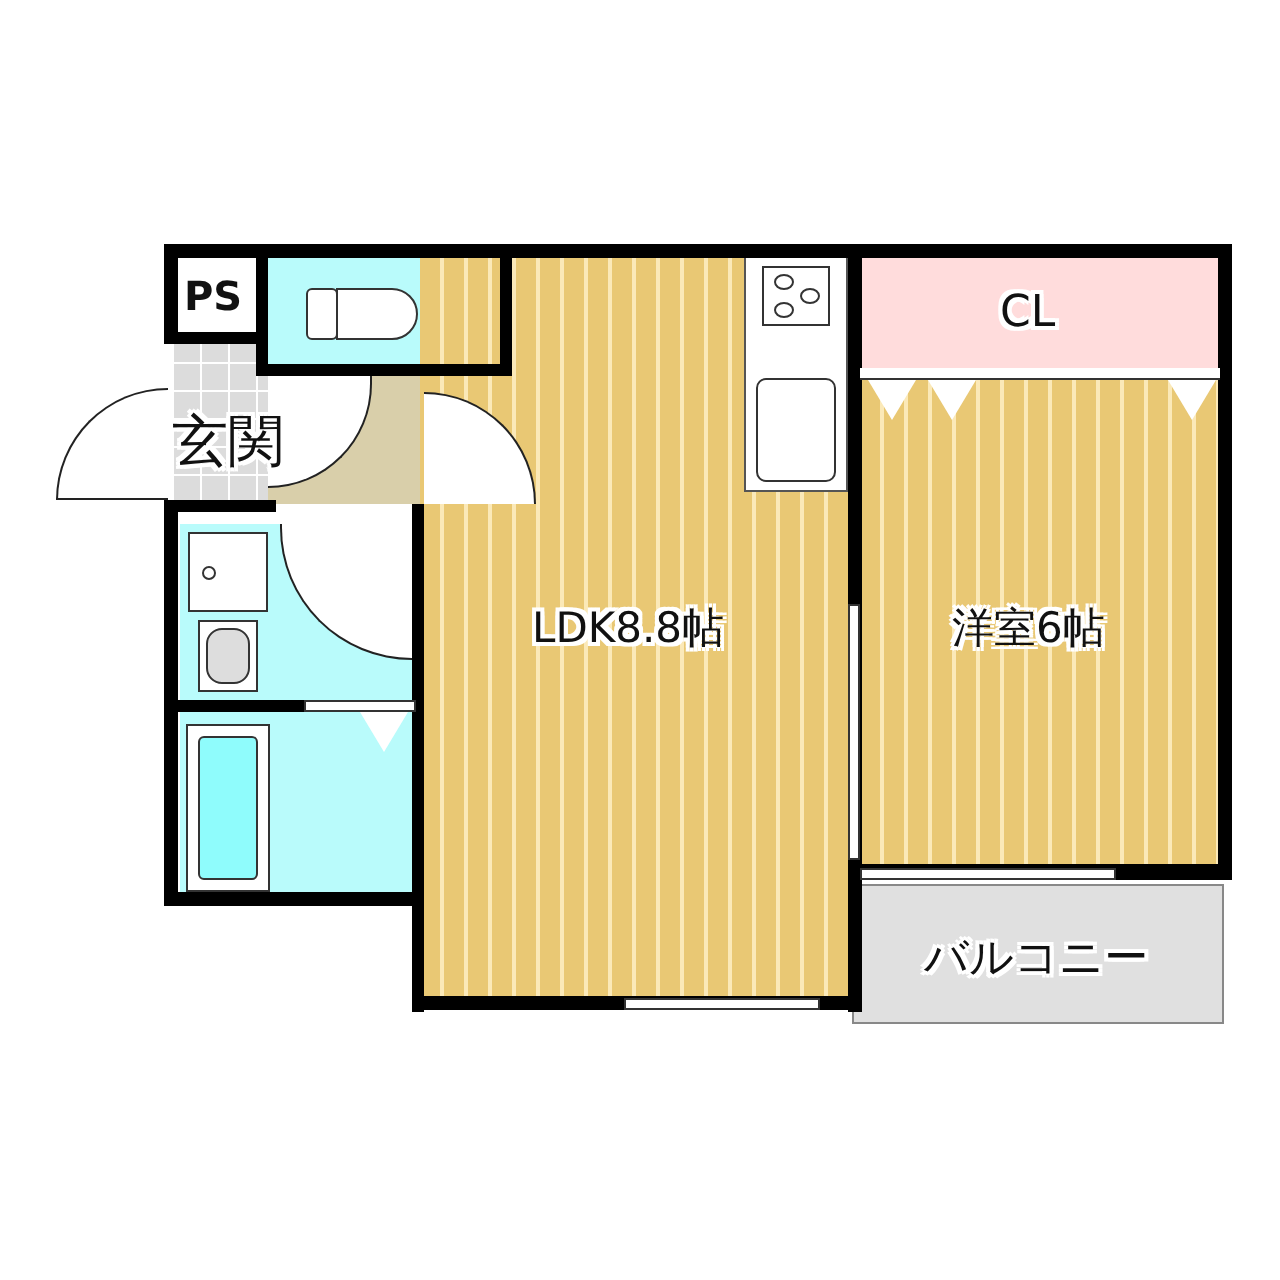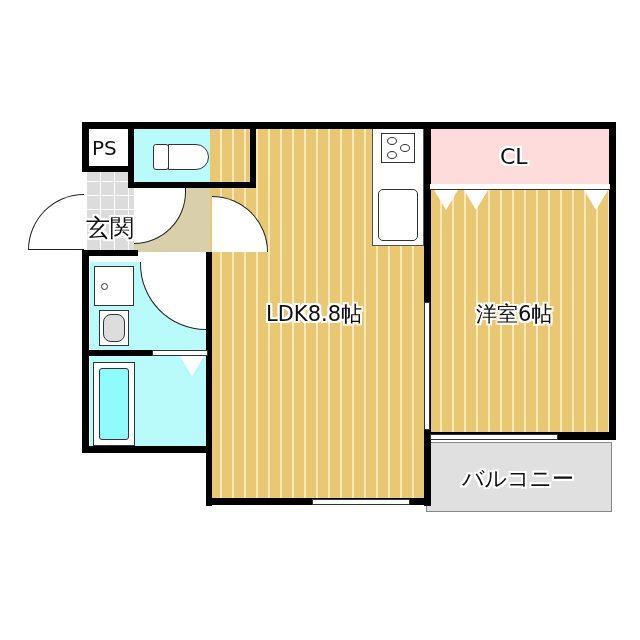--- a/index.html
+++ b/index.html
@@ -80,18 +80,18 @@
 <div class="abs" style="left:28px;top:194px;width:56px;height:56px;border:1px solid #222;border-radius:56px 0 0 0;border-right:none;background:#fff;"></div>
 <div class="abs" style="left:134px;top:188px;width:52px;height:56px;border:1px solid #222;border-radius:0 0 52px 0;border-left:none;border-top:none;background:#fff;"></div>
 <div class="abs" style="left:212px;top:196px;width:56px;height:56px;border:1px solid #222;border-radius:0 56px 0 0;border-left:none;border-bottom:none;background:#fff;"></div>
 <div class="abs" style="left:140px;top:262px;width:66px;height:68px;border:1px solid #222;border-radius:0 0 0 66px;border-right:none;border-top:none;background:#fff;"></div>
 
 <div class="abs" style="left:434px;top:190px;width:0;height:0;border-left:12px solid transparent;border-right:12px solid transparent;border-top:20px solid #fff;"></div>
 <div class="abs" style="left:464px;top:190px;width:0;height:0;border-left:12px solid transparent;border-right:12px solid transparent;border-top:20px solid #fff;"></div>
 <div class="abs" style="left:584px;top:190px;width:0;height:0;border-left:12px solid transparent;border-right:12px solid transparent;border-top:20px solid #fff;"></div>
 <div class="abs" style="left:180px;top:356px;width:0;height:0;border-left:12px solid transparent;border-right:12px solid transparent;border-top:20px solid #fff;"></div>
 
-<div class="label" style="left:92px;top:136px;font-size:20px;">PS</div>
-<div class="label" style="left:86px;top:212px;font-size:24px;">玄関</div>
+<div class="label" style="left:92px;top:136px;font-size:20px;font-weight:bold;">PS</div>
+<div class="label" style="left:86px;top:202px;font-size:28px;">玄関</div>
 <div class="label" style="left:266px;top:300px;font-size:21px;">LDK8.8帖</div>
 <div class="label" style="left:476px;top:300px;font-size:21px;">洋室6帖</div>
 <div class="label" style="left:500px;top:144px;font-size:22px;">CL</div>
 <div class="label" style="left:462px;top:464px;font-size:22px;font-family:Liberation Mono, monospace;">バルコニー</div>
 
 </body></html>

